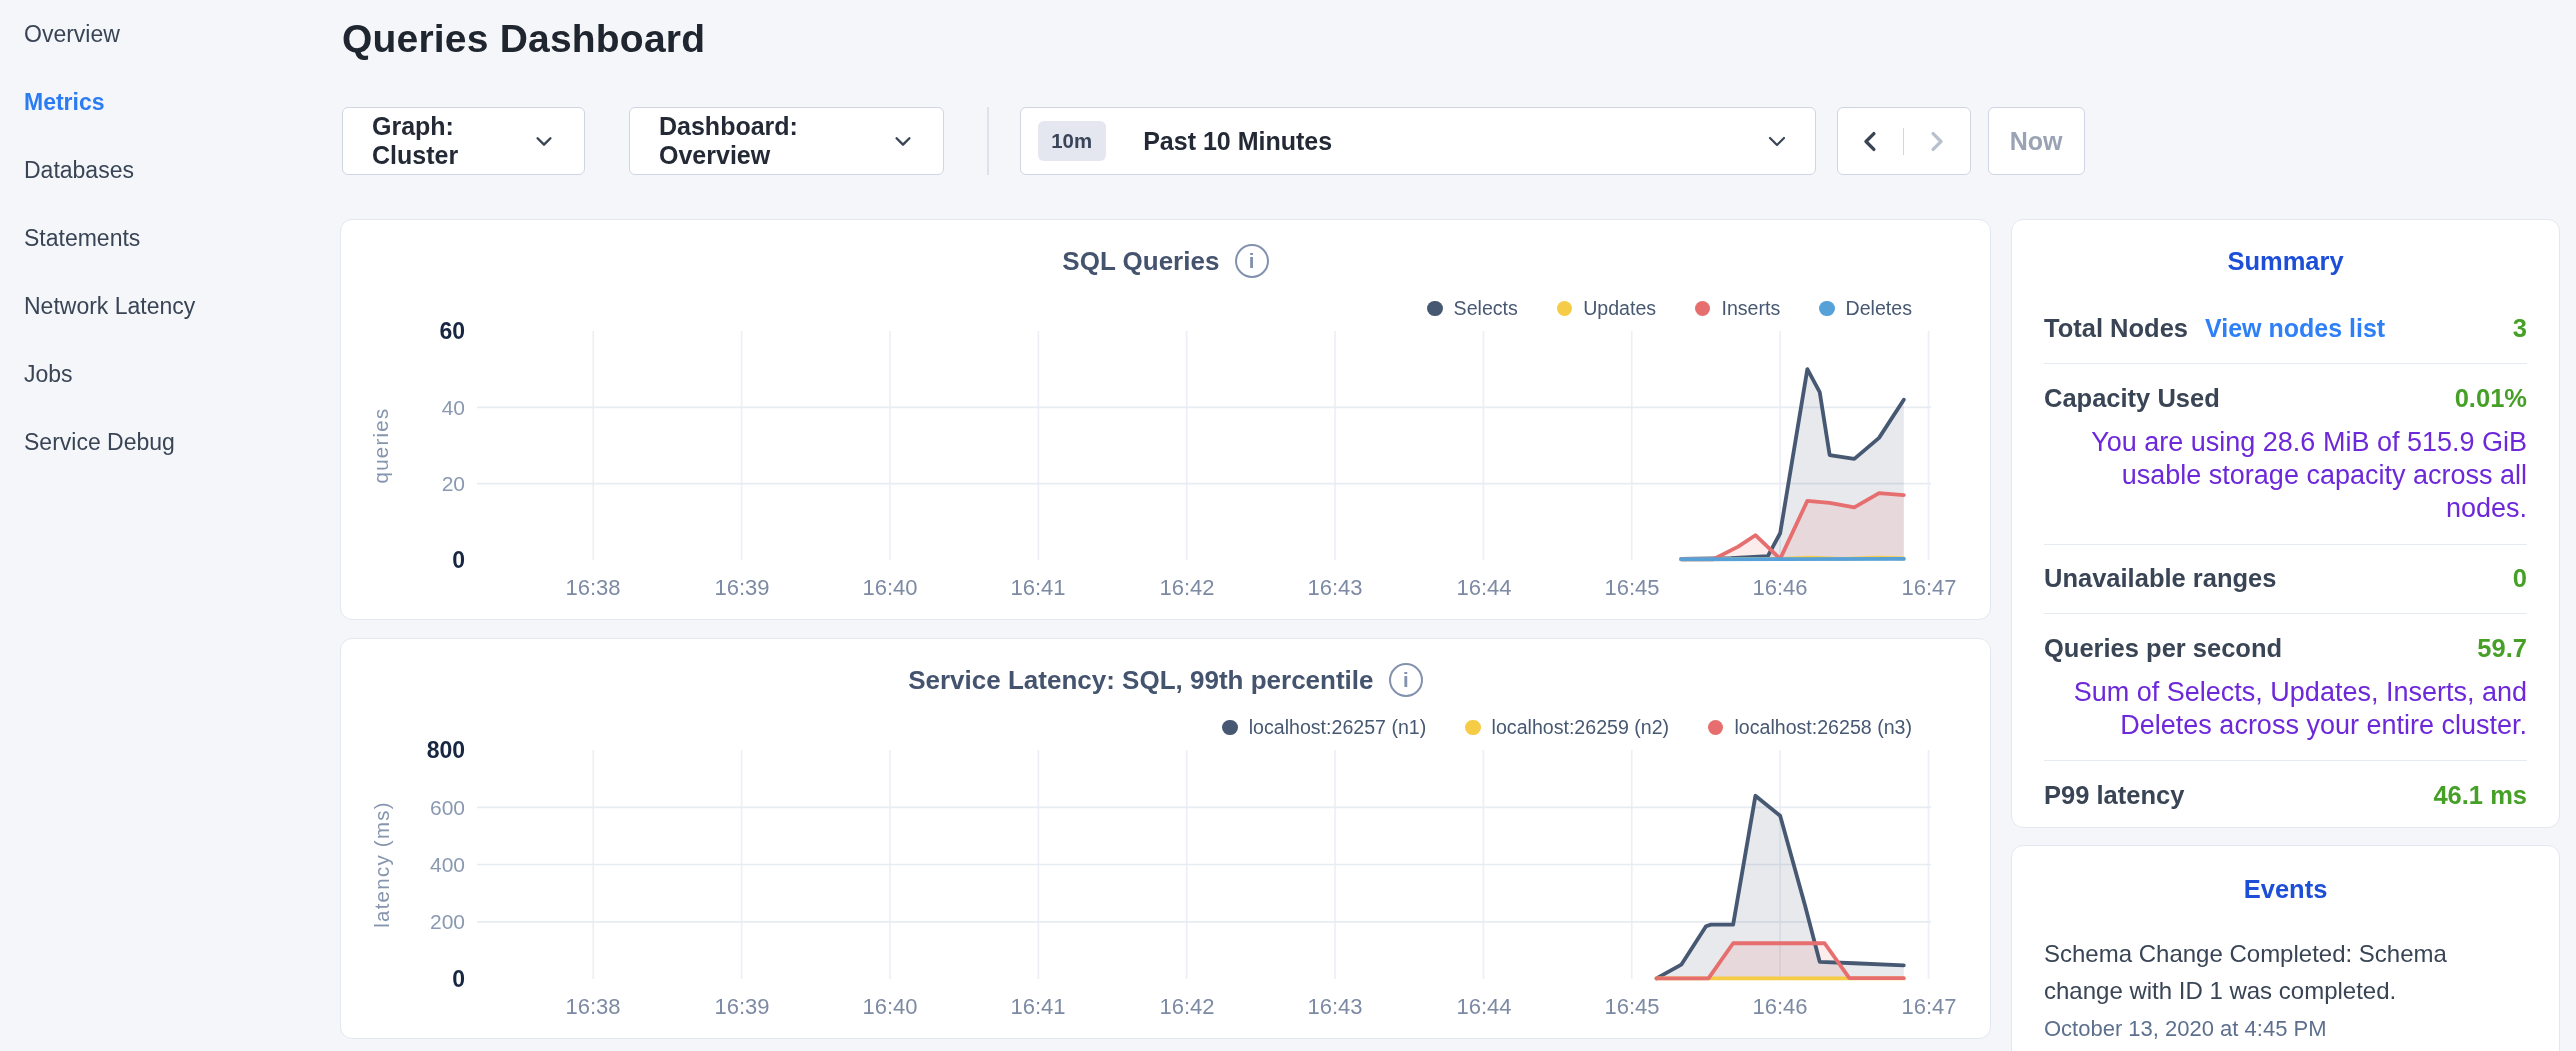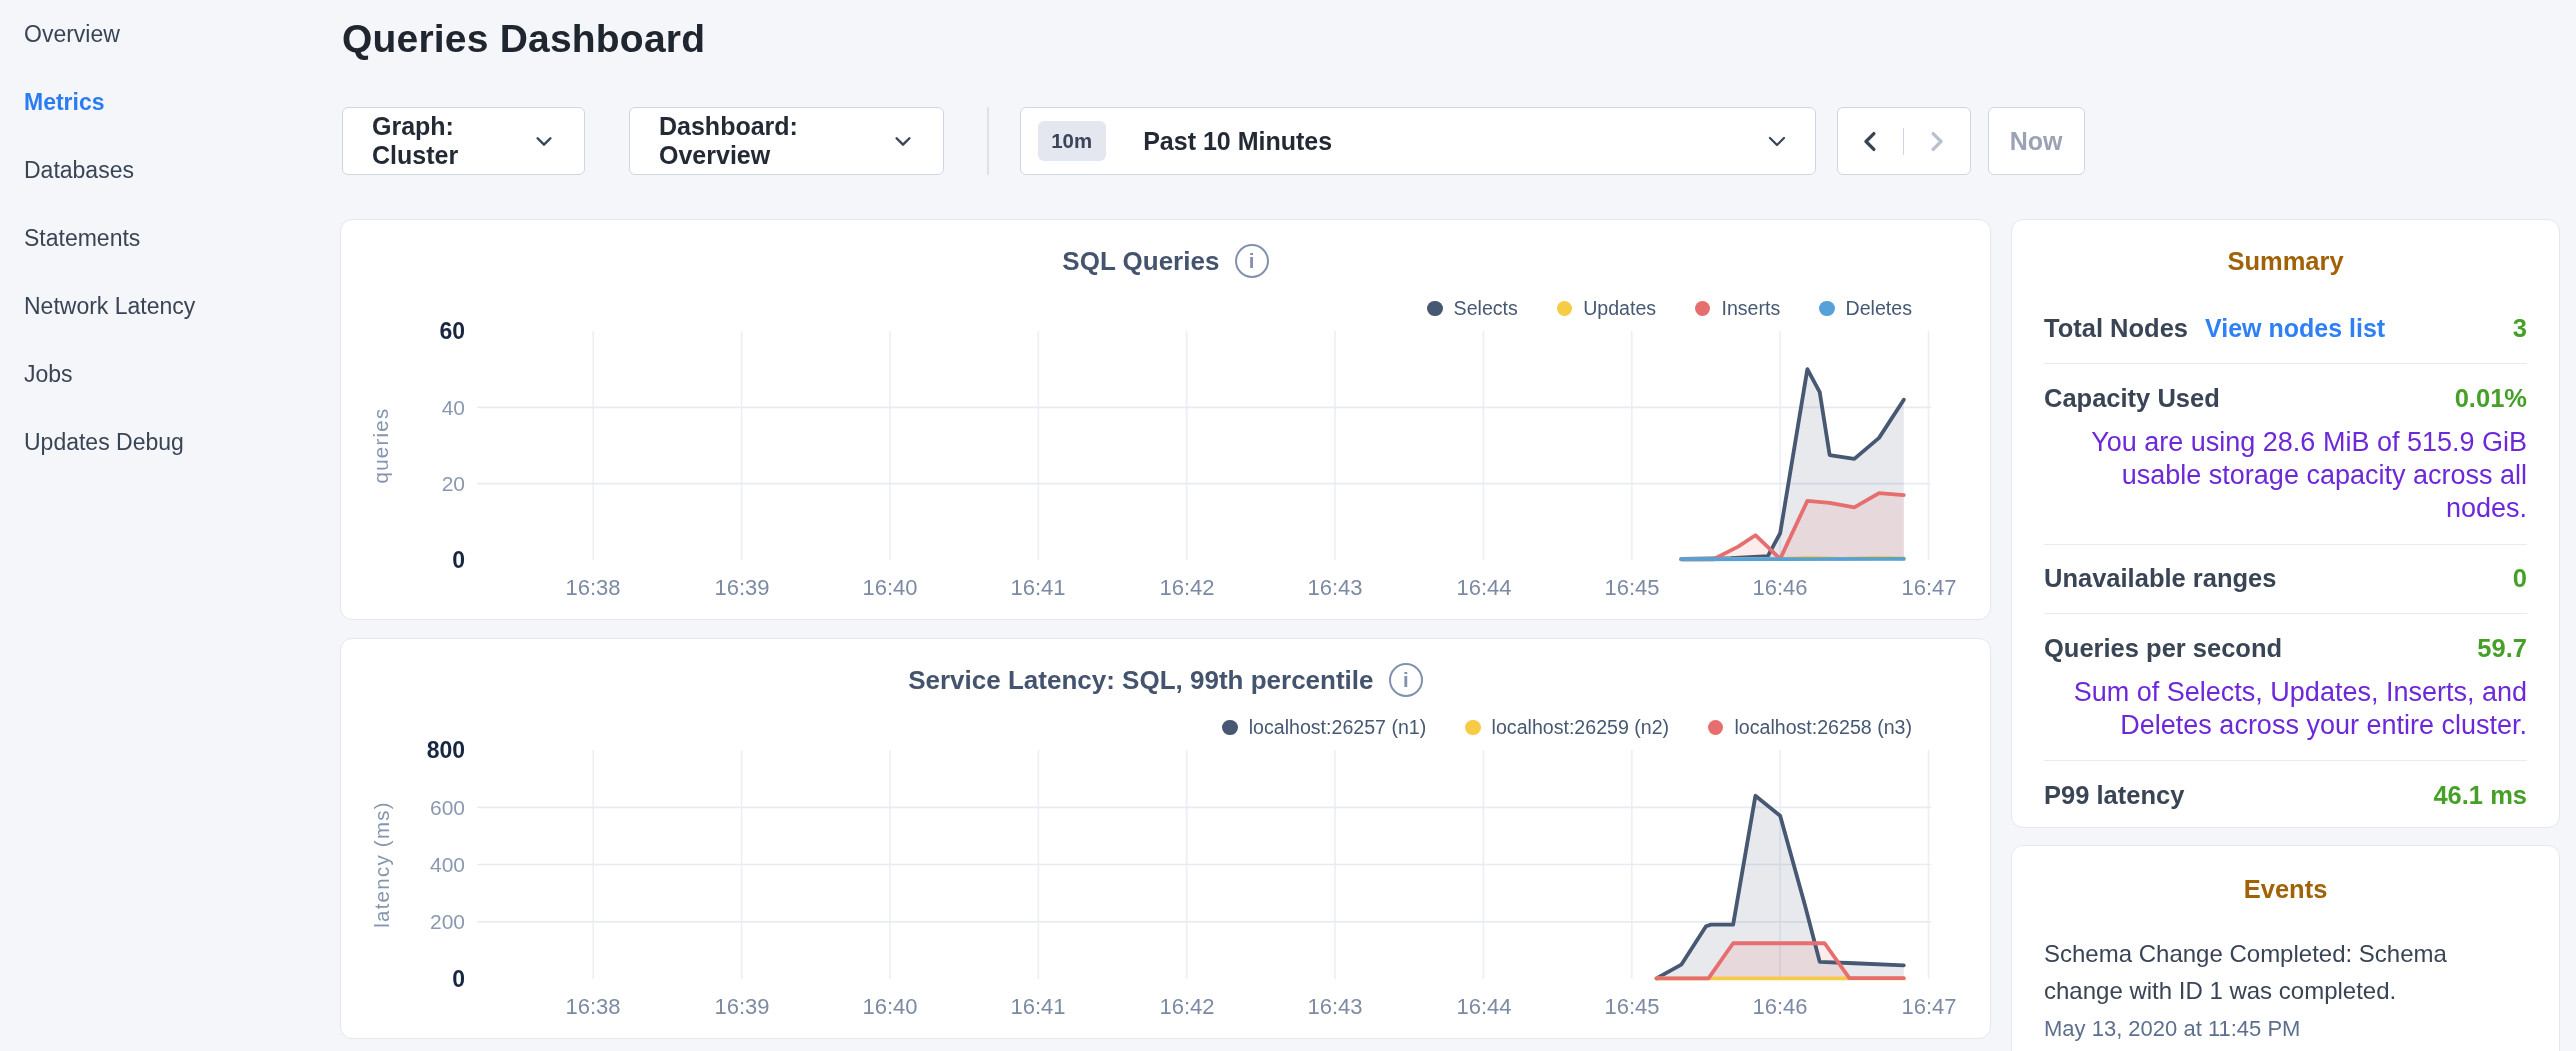--- a/index.html
+++ b/index.html
@@ -79,21 +79,21 @@
   }
   .ytick.edge { color:#182741; font-weight:700; font-size:23px; }
   .xtick {
     position:absolute; top:355px; transform:translateX(-50%);
     font-size:22px; color:#7c8aa3;
   }
   .plot { position:absolute; left:136px; top:111px; width:1454px; height:229px; }
   .plot svg { display:block; width:100%; height:100%; overflow:visible; }
   
   .right-col { position:absolute; left:2011px; top:219px; width:549px; }
-  .panel-title { text-align:center; font-size:25.5px; font-weight:700; color:#a16207; }
+  .panel-title { text-align:center; font-size:25.5px; font-weight:700; color:#1d4ed8; }
   .summary-card { height:609px; padding:22px 32px 17px; overflow:hidden; margin-bottom:17px; }
   .summary-card .panel-title { margin:5.1px 0 18.7px; }
   .sum-row { padding:18.7px 0; border-bottom:1.7px solid #e6eaf1;text-align:right; }
   .sum-row:last-child { border-bottom:none; }
   .sum-head { display:flex; align-items:baseline; }
   .sum-label { font-size:25.5px; font-weight:700; color:#394455; line-height:31px; }
   .sum-link { margin-left:17px; font-size:25px; font-weight:600; color:#2f80f7; cursor:pointer; text-decoration:none; }
   .sum-value { margin-left:auto; font-size:25.5px; font-weight:700; color:#46a028; white-space:nowrap; }
   .sum-sub { margin-top:12px; font-size:27px; line-height:33px; color:#6d28d9; }
   .events-card { height:247px; padding:25.5px 32px; }
@@ -106,21 +106,21 @@
 <body>
 
 <aside class="sidebar">
   <nav id="sidebar-nav">
       <div class="nav-item">Overview</div>
       <div class="nav-item active">Metrics</div>
       <div class="nav-item">Databases</div>
       <div class="nav-item">Statements</div>
       <div class="nav-item">Network Latency</div>
       <div class="nav-item">Jobs</div>
-      <div class="nav-item">Updates Debug</div>
+      <div class="nav-item">Service Debug</div>
     </nav>
 </aside>
 
 <h1 class="page-title">Queries Dashboard</h1>
 
 <div class="toolbar">
   <div class="btn dd dd-graph">
     <span>Graph: Cluster</span>
     <svg class="chev" width="22" height="22" viewBox="0 0 24 24" fill="none" stroke="#394455" stroke-width="2.6" stroke-linecap="round" stroke-linejoin="round">
         <path d="M5 9 L12 16 L19 9"></path>
@@ -328,19 +328,19 @@
           </div>
         </div>
       </div>
   </section>
 
   <section class="card events-card">
     <div class="panel-title">Events</div>
     <div id="events-list">
         <div class="event-item">
           <div class="event-text">Schema Change Completed: Schema change with ID 1 was completed.</div>
-          <div class="event-time">May 13, 2020 at 11:45 PM</div>
+          <div class="event-time">October 13, 2020 at 4:45 PM</div>
         </div>
       </div>
   </section>
 
 </div>
 
 
 </body></html>

